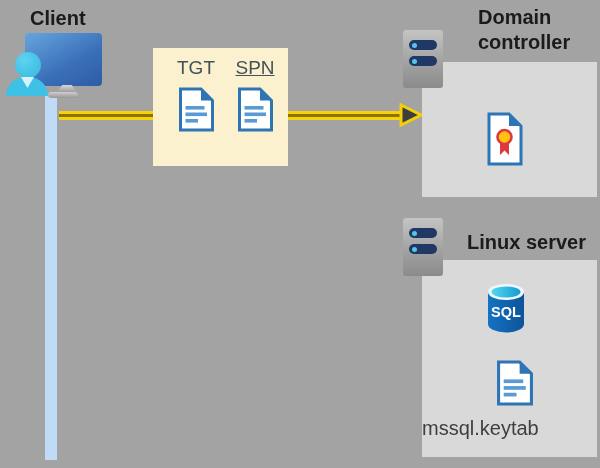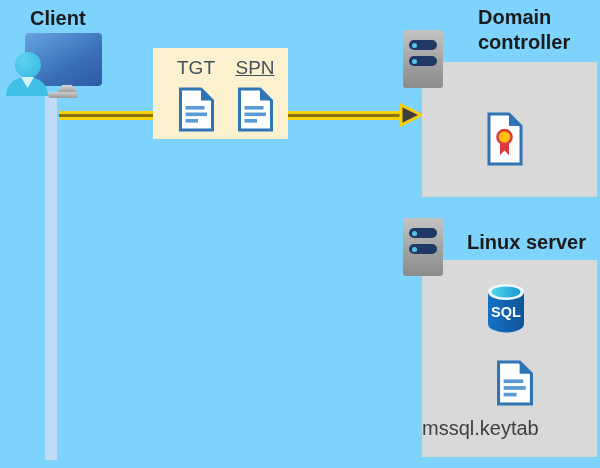--- a/index.html
+++ b/index.html
@@ -1,16 +1,16 @@
 <!DOCTYPE html>
 <html><head>
 <meta charset="utf-8">
 <style>
   html,body{margin:0;padding:0;background:#ffffff;}
-  #canvas{position:relative;width:600px;height:468px;background:#7dd3fc;overflow:hidden;
+  #canvas{position:relative;width:600px;height:468px;background:#a3a3a3;overflow:hidden;
           font-family:"Liberation Sans","DejaVu Sans",sans-serif;}
 
   .bold-label{position:absolute;font-weight:bold;font-size:20px;color:#1b1b1b;line-height:25px;}
 
   
   .timeline{position:absolute;left:45px;top:95px;width:12px;height:365px;background:#BFDBF5;}
 
   
   .monitor{position:absolute;left:25px;top:33px;width:77px;height:53px;border-radius:4px;
            background:linear-gradient(150deg,#66A5DF 0%,#3A6FB8 60%,#2C5CA4 100%);}
@@ -25,21 +25,21 @@
            border-radius:21px 21px 0 0;background:#3FC0E5;}
   .person-collar{position:absolute;left:21px;top:77px;width:13px;height:11px;
            clip-path:polygon(0 0,100% 0,50% 100%);background:#D6F2FA;}
 
   
   .arrow-line{position:absolute;left:59px;top:111px;width:345px;height:9px;
            background:linear-gradient(to bottom,#F8D10A 0 3px,#8A7500 3px 6px,#F8D10A 6px 9px);}
   .arrow-head{position:absolute;left:399px;top:103px;}
 
   
-  .ticket-box{position:absolute;left:153px;top:48px;width:135px;height:91px;background:#FBF1CF;}
+  .ticket-box{position:absolute;left:153px;top:48px;width:135px;height:118px;background:#FBF1CF;}
   .ticket-label{position:absolute;top:9px;width:44px;text-align:center;font-size:19px;color:#44505C;}
   .ticket-label.tgt{left:21px;}
   .ticket-label.spn{left:80px;text-decoration:underline;}
   .ticket-doc{position:absolute;top:39px;width:37px;height:45px;}
   .ticket-doc.tgt{left:25px;}
   .ticket-doc.spn{left:84px;}
 
   
   .panel{position:absolute;left:422px;width:175px;background:#D9D9D9;}
   .panel.dc{top:62px;height:135px;}

